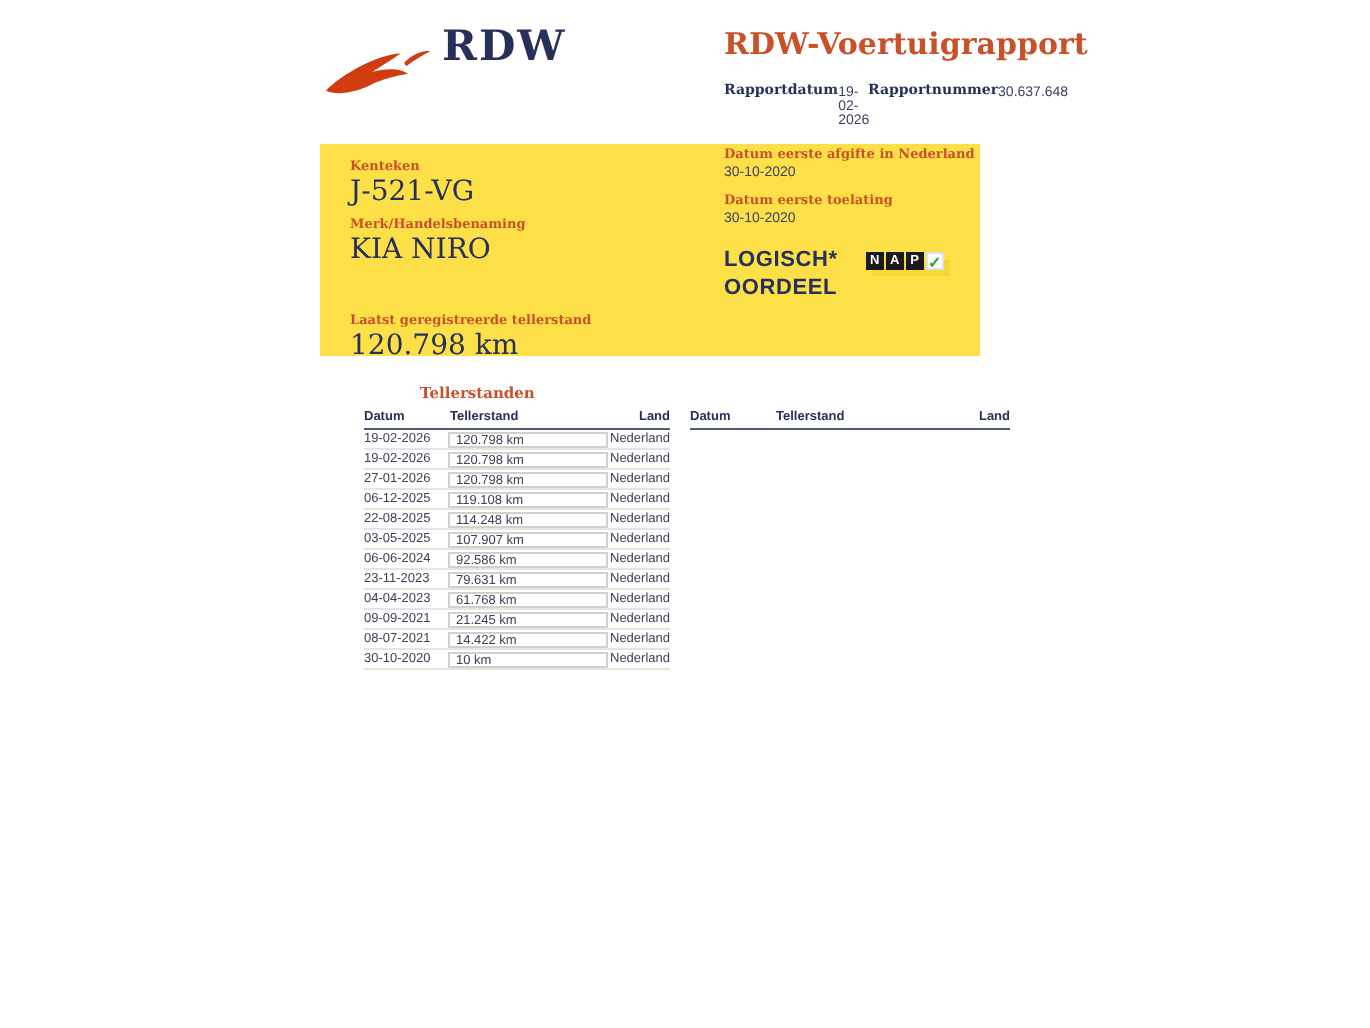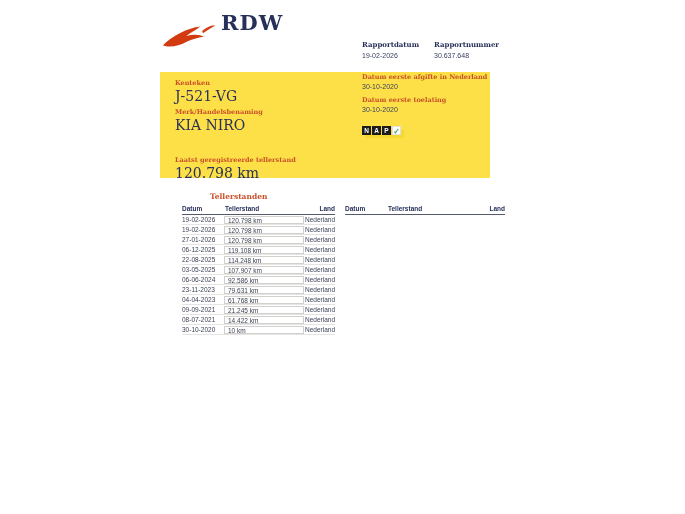--- a/index.html
+++ b/index.html
@@ -7,21 +7,21 @@
   body { width:685px; height:514px; font-family:"Liberation Sans", sans-serif; }
   .page { position:relative; width:685px; height:388px; background:#ffffff; overflow:hidden; }
 
   
   .logo { position:absolute; left:162px; top:18px; width:56px; height:34px; }
   .wordmark { position:absolute; left:221px; top:10px; font-family:"DejaVu Serif", serif;
               font-weight:bold; font-size:21px; color:#273059; letter-spacing:1px; }
   .doc-title { position:absolute; left:362px; top:13px; font-family:"DejaVu Serif", serif;
                font-weight:bold; font-size:15px; color:#c9512a; }
   .meta { position:absolute; left:362px; top:40px; display:flex; gap:16px; }
-  .meta .m-col { display:flex; flex-direction:column; }
+  .meta .m-col { display:flex; }
   .meta .m-col:first-child { width:56px; }
   .meta .label { font-family:"DejaVu Serif", serif; font-size:7px; font-weight:bold; color:#273059; }
   .meta .value { font-size:7px; color:#3a4160; margin-top:3px; }
 
   
   .panel { position:absolute; left:160px; top:72px; width:330px; height:106px; background:#fde047; }
   .col-left  { position:absolute; left:15px; top:7px; }
   .col-right { position:absolute; left:202px; top:1px; }
   .label-orange { font-family:"DejaVu Serif", serif; font-size:6.5px; font-weight:bold; color:#c9512a; }
   .value-big { font-family:"DejaVu Serif", serif; font-size:14px; color:#273059; margin:1px 0 4px 0; }
@@ -69,20 +69,21 @@
 </head>
 <body>
 
 <div class="page">
 
   <svg class="logo" viewBox="0 0 60 36" aria-hidden="true">
     <path d="M1 29 C 10 20, 28 10, 41 9 C 36 13, 30 16, 26 19 C 33 17, 41 17, 45 20 C 38 21, 32 23, 27 25 C 18 30, 7 32, 1 29 Z" fill="#d23b10"></path>
     <path d="M43 14 C 47 10, 53 7, 57 8 C 53 10, 48 13, 44 16 Z" fill="#d23b10"></path>
   </svg>
   <div class="wordmark">RDW</div>
+  <h1 class="doc-title">RDW-Voertuigrapport</h1>
 
   <div class="meta">
     <div class="m-col">
       <span class="label">Rapportdatum</span>
       <span class="value">19-02-2026</span>
     </div>
     <div class="m-col">
       <span class="label">Rapportnummer</span>
       <span class="value">30.637.648</span>
     </div>
@@ -97,20 +98,24 @@
       <div class="spacer"></div>
       <div class="label-orange">Laatst geregistreerde tellerstand</div>
       <div class="value-big">120.798 km</div>
     </div>
     <div class="col-right">
       <div class="label-orange">Datum eerste afgifte in Nederland</div>
       <div class="value-small">30-10-2020</div>
       <div class="label-orange">Datum eerste toelating</div>
       <div class="value-small">30-10-2020</div>
       <div class="oordeel-wrap">
+        <div class="oordeel">
+          <div>LOGISCH*</div>
+          <div>OORDEEL</div>
+        </div>
         <div class="nap">
           <i class="strip"></i>
           <b class="sq" style="left:0">N</b>
           <b class="sq" style="left:10px">A</b>
           <b class="sq" style="left:20px">P</b>
           <b class="sq check" style="left:30px">✓</b>
         </div>
       </div>
     </div>
   </section>

